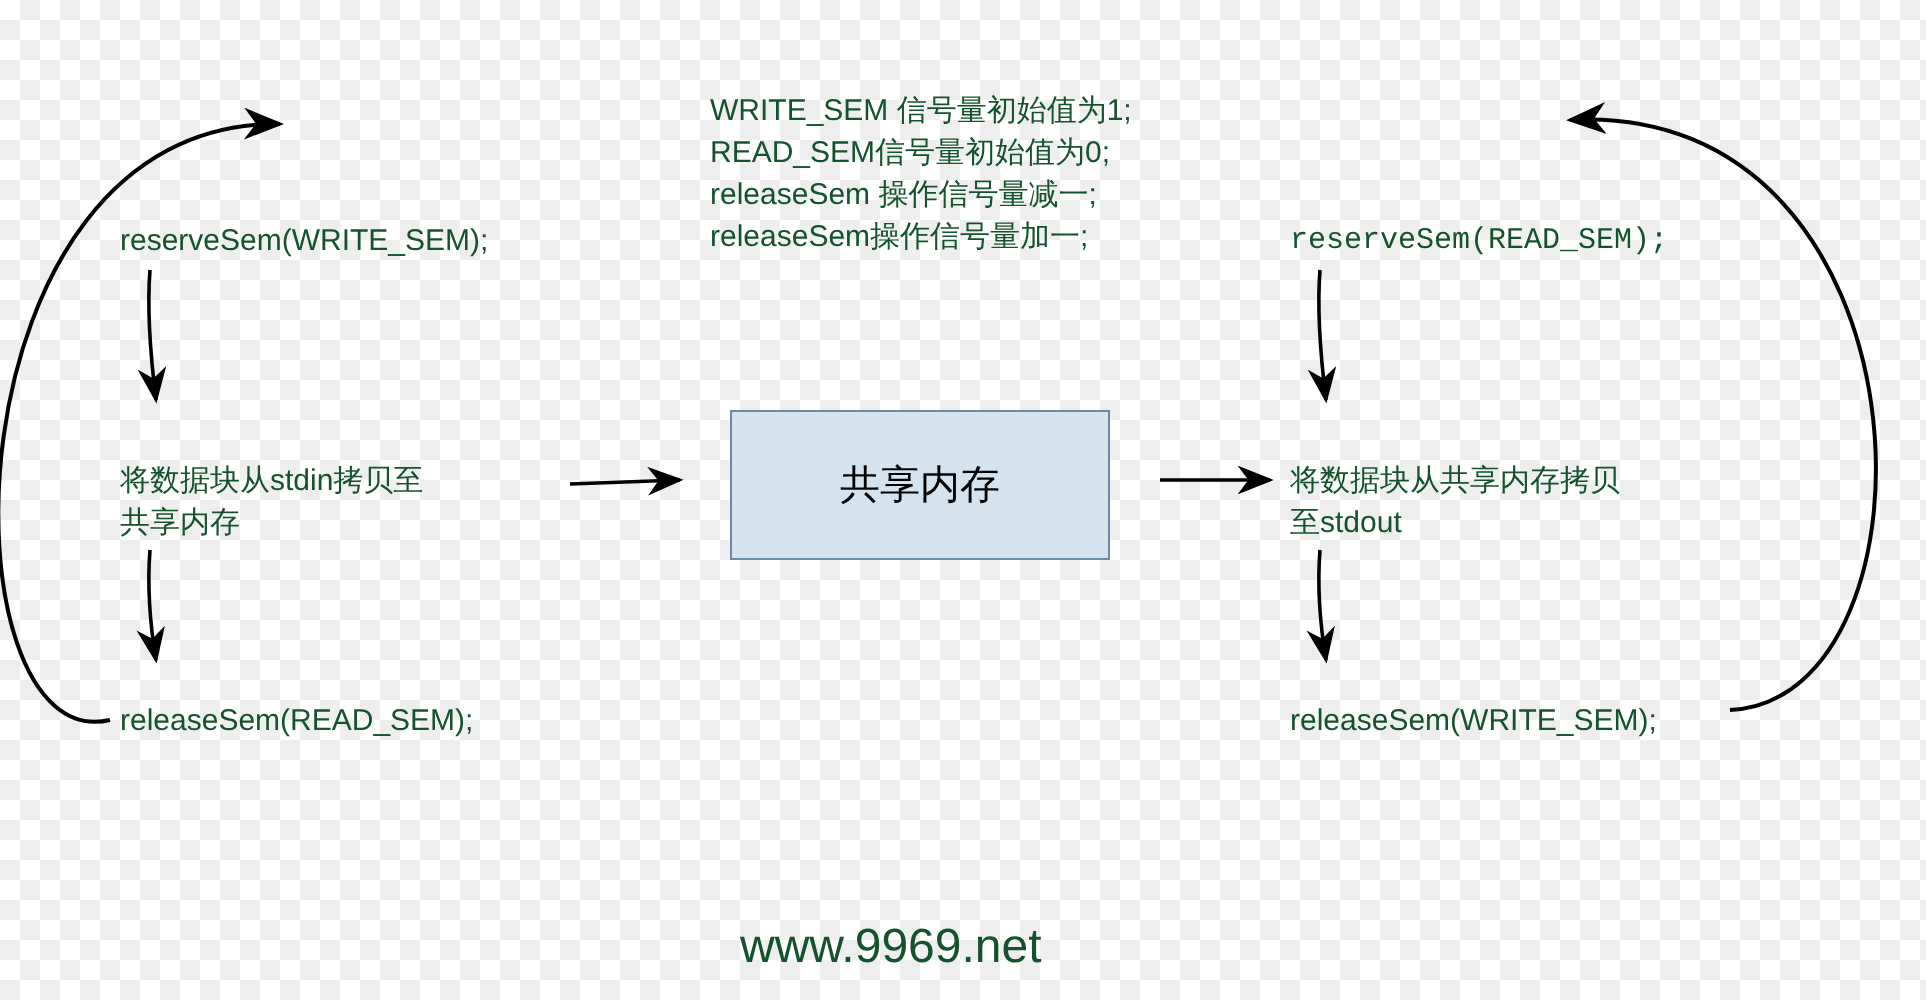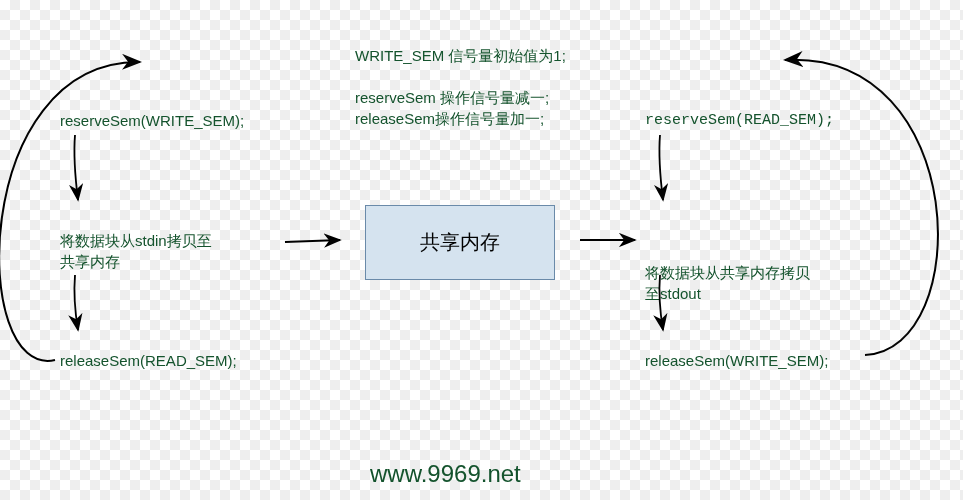--- a/index.html
+++ b/index.html
@@ -62,38 +62,38 @@
       stroke: #000;
       stroke-width: 1.8;
       fill: none;
     }
   </style>
 </head>
 <body>
 
 <div class="text-block" style="left:355px; top:45px;">
   <span>WRITE_SEM 信号量初始值为1;</span><br>
-  <br>
-  <span>reserveSem 操作信号量减一;</span><br>
+  <span>READ_SEM信号量初始值为0;</span><br>
+  <span>releaseSem 操作信号量减一;</span><br>
   <span>releaseSem操作信号量加一;</span>
 </div>
 
 <div class="text-block" style="left:60px; top:110px;">reserveSem(WRITE_SEM);</div>
 <div class="text-block" style="left:60px; top:230px;">
   <span>将数据块从stdin拷贝至</span><br>
   <span>共享内存</span>
 </div>
 <div class="text-block" style="left:60px; top:350px;">releaseSem(READ_SEM);</div>
 
 <div class="shared-mem-box">
   <span>共享内存</span>
 </div>
 
 <div class="text-block" style="left:645px; top:110px;font-family:Liberation Mono, monospace;">reserveSem(READ_SEM);</div>
-<div class="text-block" style="left:645px; top:230px;margin-top:32px;">
+<div class="text-block" style="left:645px; top:230px;">
   <span>将数据块从共享内存拷贝</span><br>
   <span>至stdout</span>
 </div>
 <div class="text-block" style="left:645px; top:350px;text-align:right;">releaseSem(WRITE_SEM);</div>
 
 <div class="watermark">www.9969.net</div>
 
 <svg class="svg-layer" width="963" height="500">
   <defs>
     <marker id="arrowhead" markerWidth="10" markerHeight="8" refX="9" refY="4" orient="auto">

